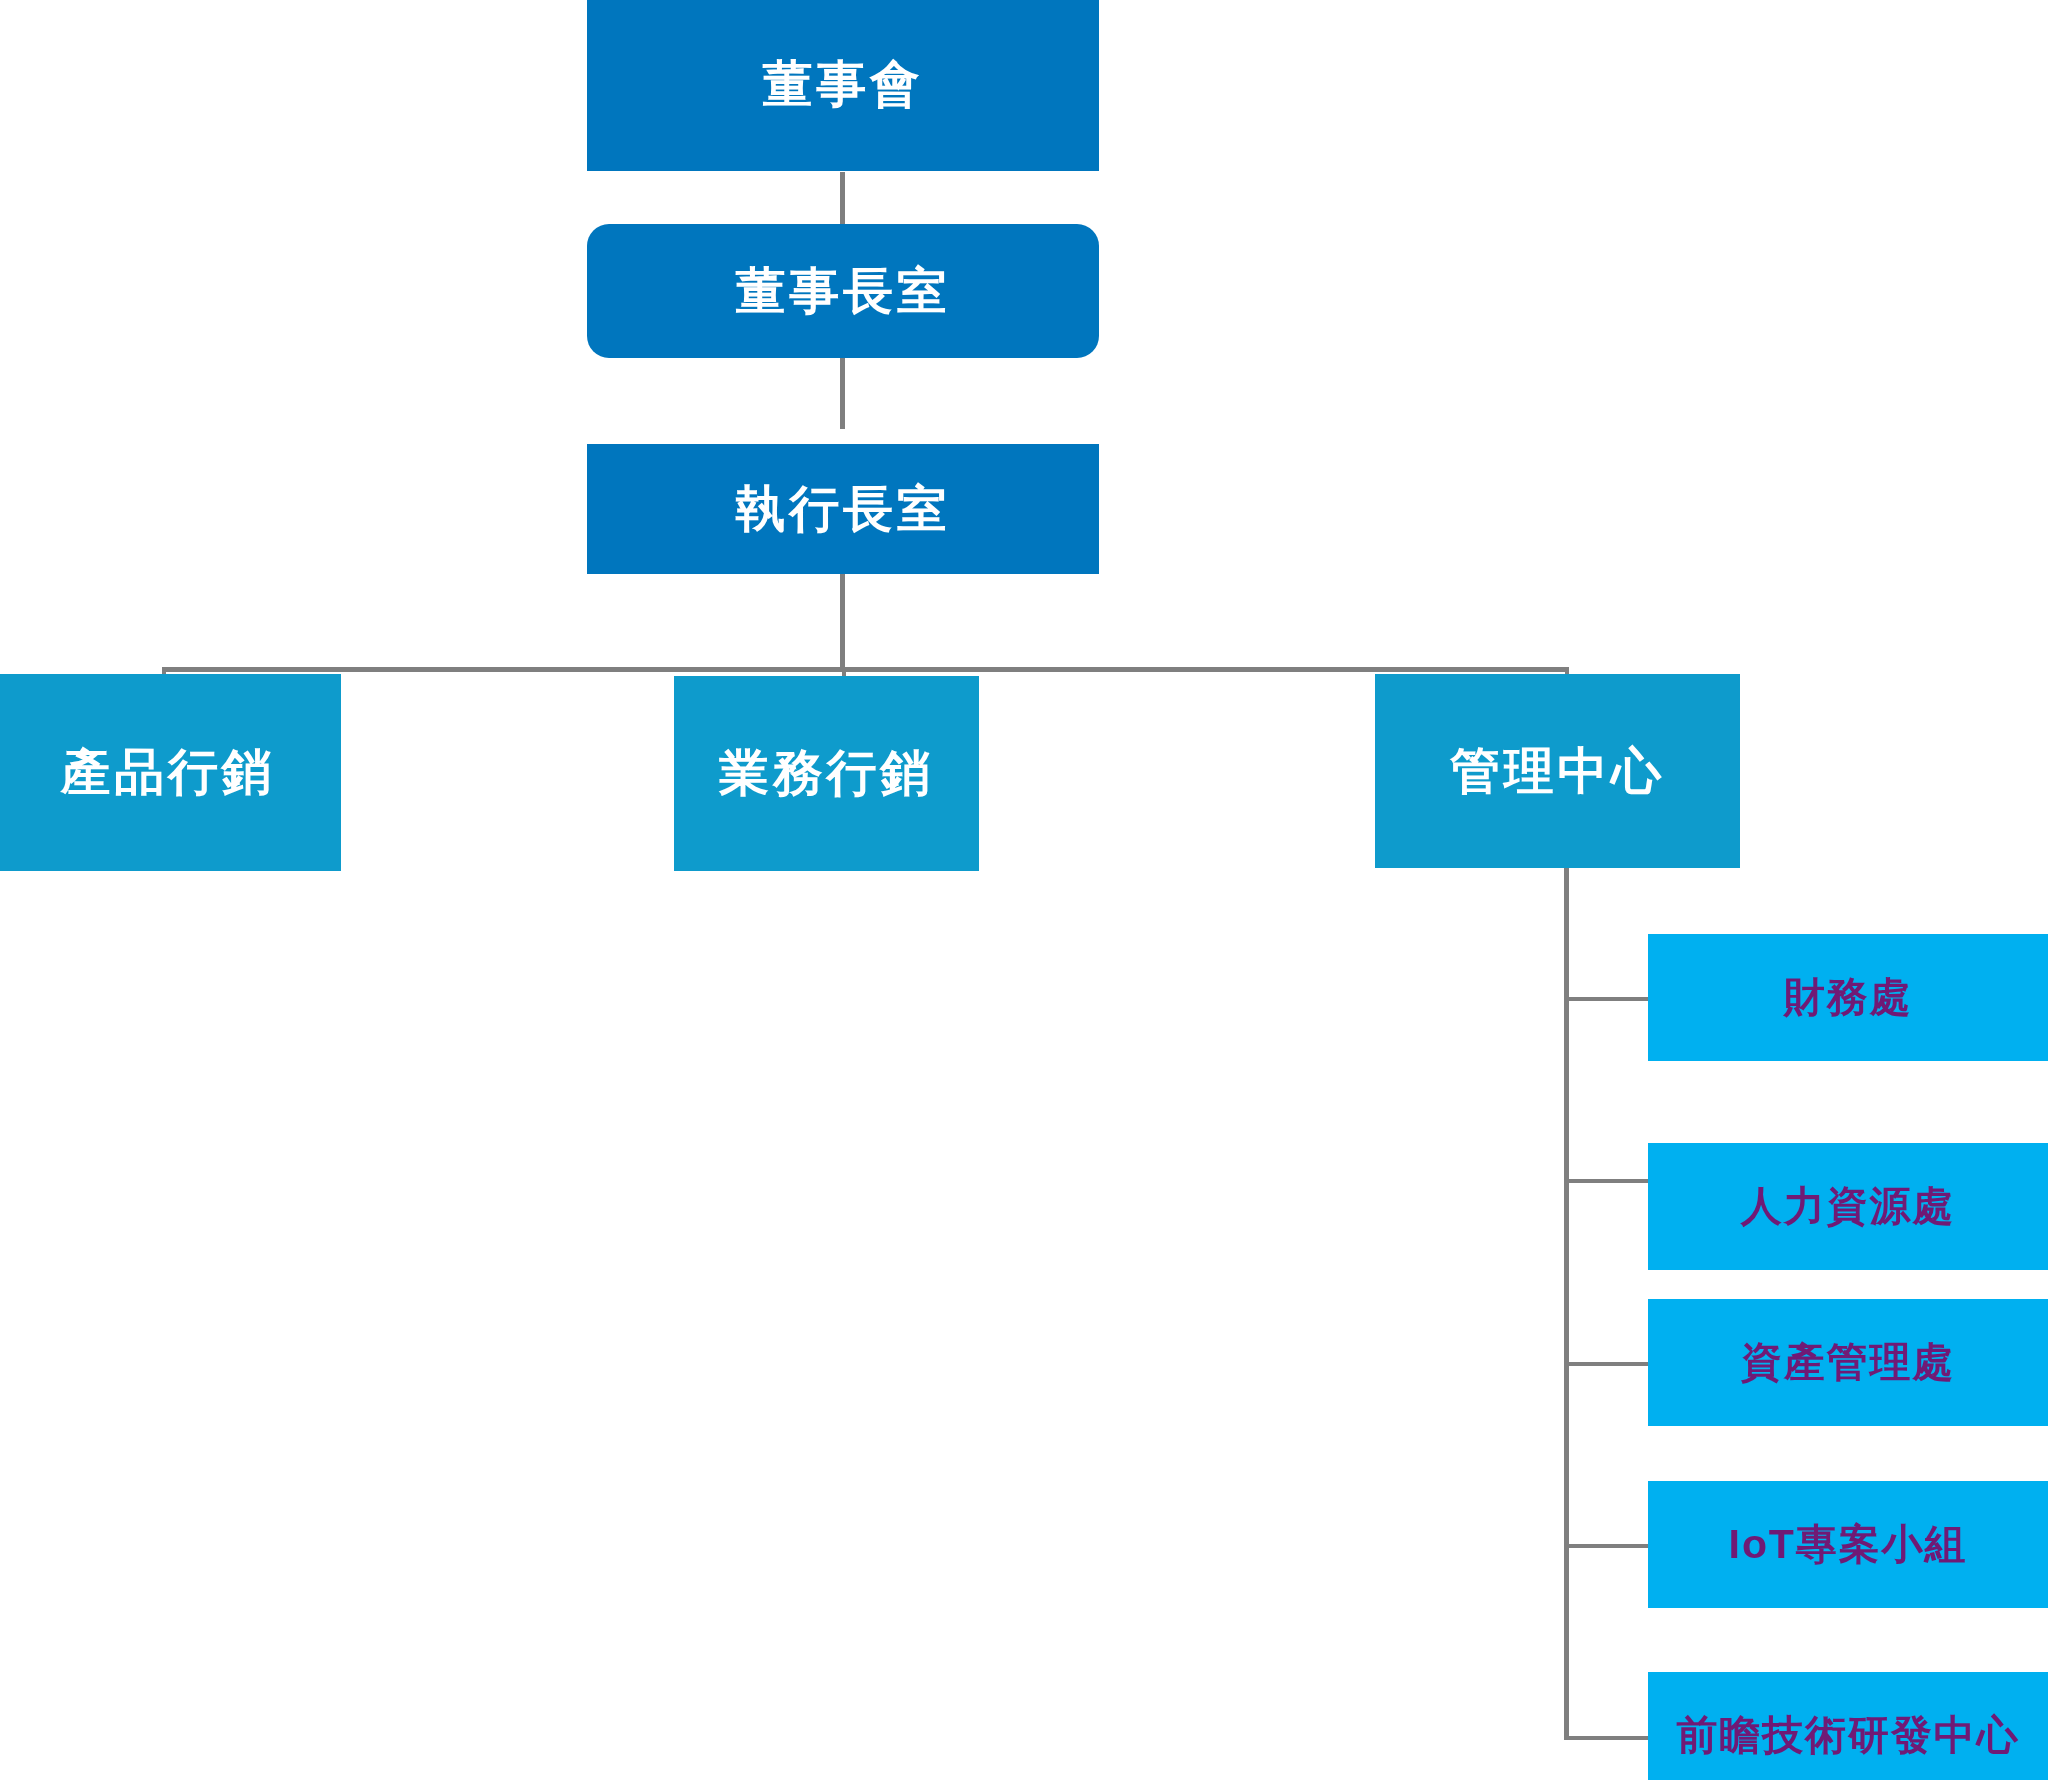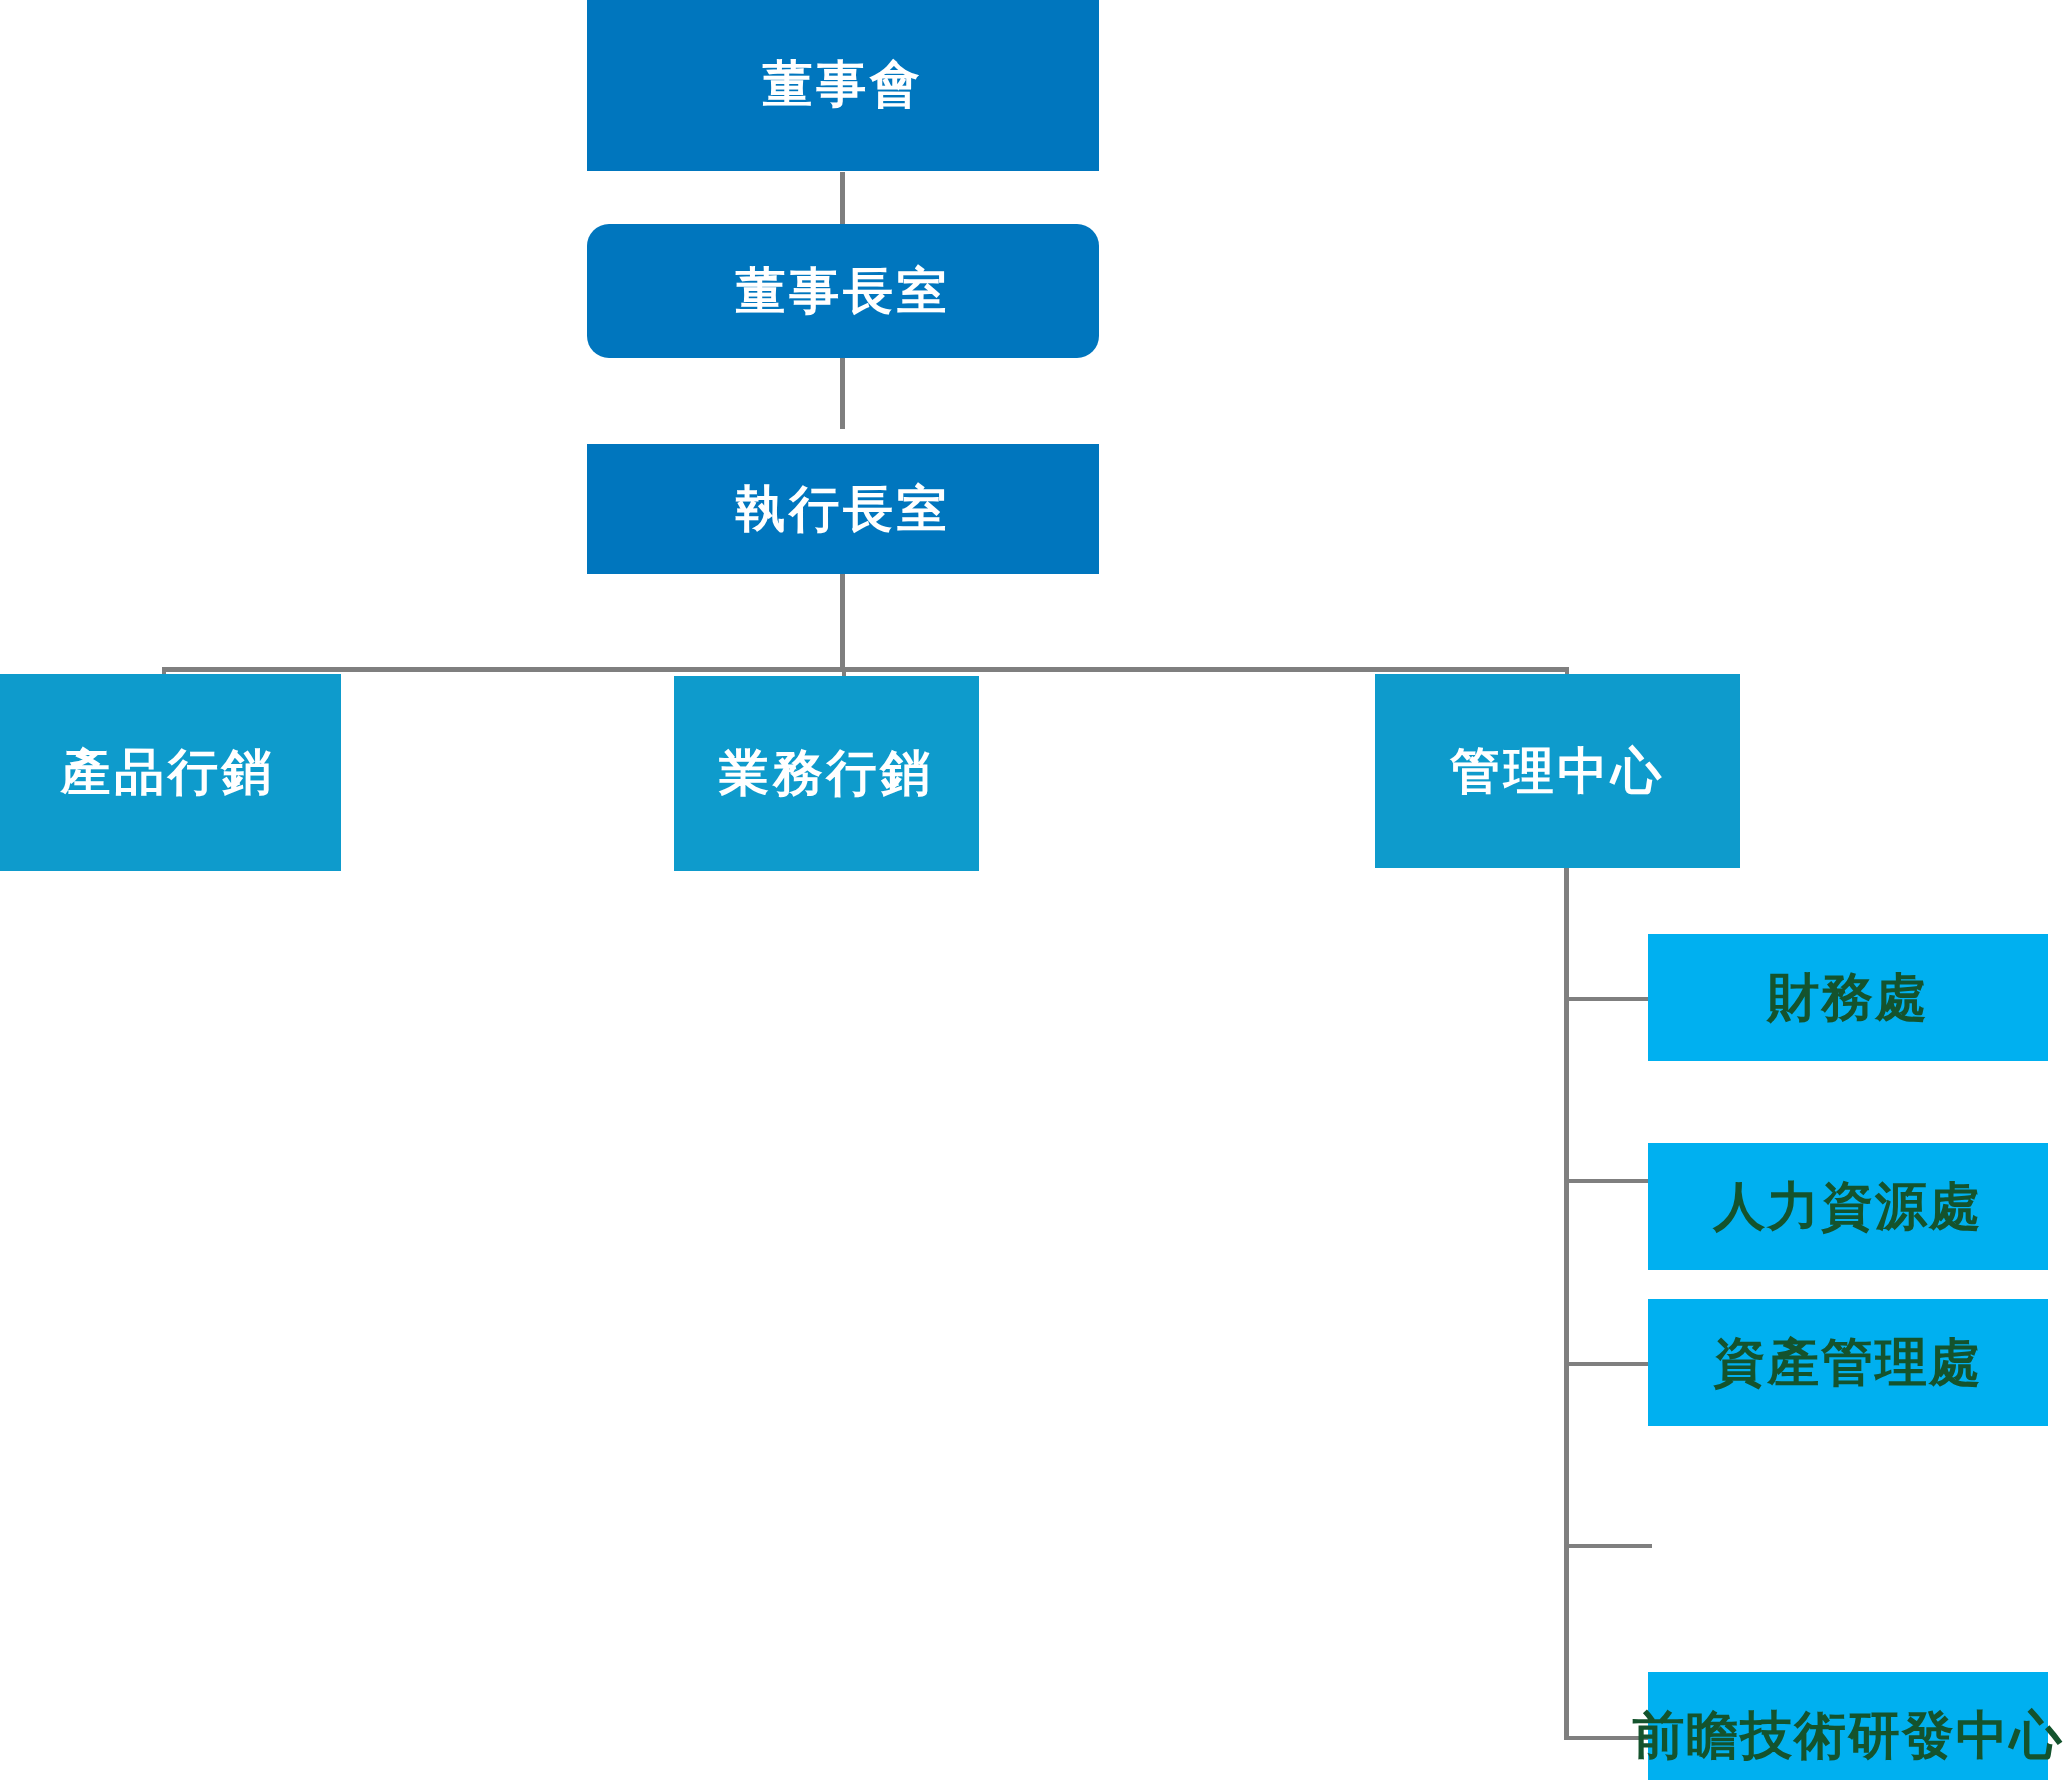--- a/index.html
+++ b/index.html
@@ -47,23 +47,23 @@
     background: #0E9BCC;
     color: #ffffff;
     font-weight: bold;
     font-size: 50px;
     letter-spacing: 3.7px;
   }
 
   
   .tier-department {
     background: #00B0F0;
-    color: #14532d;
+    color: #701a75;
     font-weight: bold;
-    font-size: 52px;
+    font-size: 41px;
     letter-spacing: 1.9px;
   }
 
   
   .conn {
     position: absolute;
     background: #7F7F7F;
     z-index: 1;
   }
   .conn-v { width: 4.6px; }
@@ -124,19 +124,22 @@
   </div>
 
   <div class="node tier-department" style="left:1648px; top:1116px; width:400px; height:127px;margin-top:27px;">
     <span class="node-label">人力資源處</span>
   </div>
 
   <div class="node tier-department" style="left:1648px; top:1299px; width:400px; height:127px;">
     <span class="node-label">資產管理處</span>
   </div>
 
+  <div class="node tier-department" style="left:1648px; top:1481px; width:400px; height:127px;">
+    <span class="node-label">IoT專案小組</span>
+  </div>
 
   <div class="node tier-department" style="left:1648px; top:1672px; width:400px; height:127px;">
     <span class="node-label">前瞻技術研發中心</span>
   </div>
 
 </div>
 
 
 </body></html>

